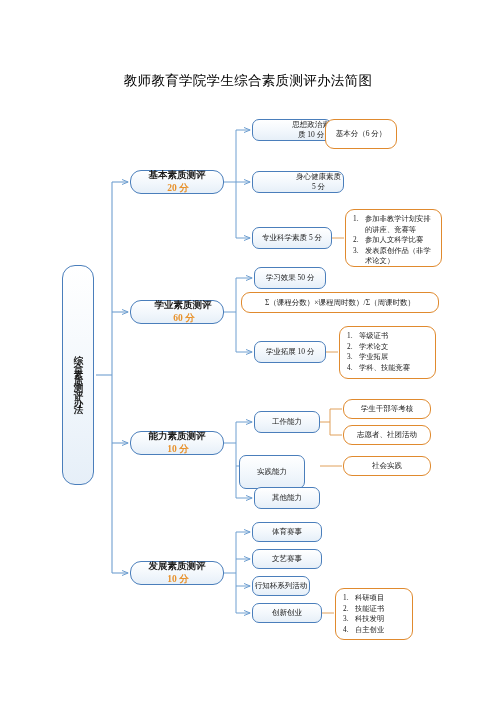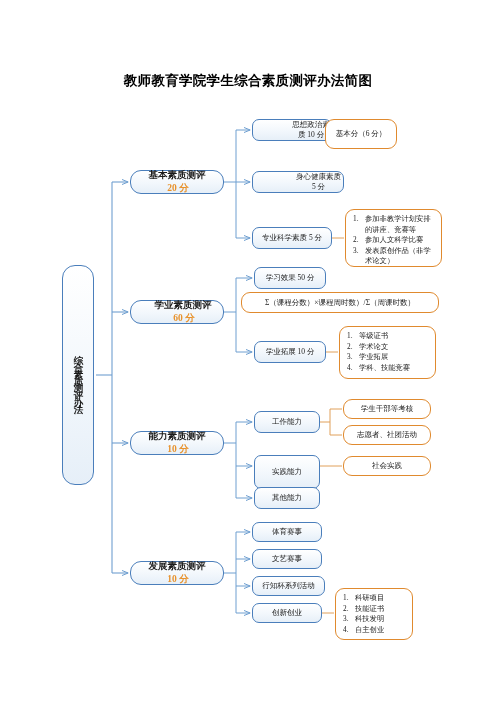--- a/index.html
+++ b/index.html
@@ -11,21 +11,21 @@
     position:relative;
   }
   #stage{position:absolute;left:0;top:0;width:496px;height:702px;}
   #svg-layer{position:absolute;left:0;top:0;width:496px;height:702px;}
 
   .title{
     position:absolute;
     left:0;top:72px;width:496px;
     text-align:center;
     font-family:"DejaVu Sans","Liberation Sans",sans-serif;
-    font-weight:bold;
+    font-weight:normal;
     font-size:13.5px;
     color:#000000;
     letter-spacing:.3px;
   }
 
   .node{
     position:absolute;
     box-sizing:border-box;
     display:flex;
     align-items:center;
@@ -233,21 +233,21 @@
     </div>
     <div class="li">
       <span class="num">4.</span>
       <span class="txt">学科、技能竞赛</span>
     </div>
   </div>
 
   <div class="node blue lvl3" style="left:254px;top:411px;width:66px;height:22px;">
     <span>工作能力</span>
   </div>
-  <div class="node blue lvl3" style="left:254px;top:455px;width:66px;height:34px;">
+  <div class="node blue lvl3" style="left:239px;top:455px;width:66px;height:34px;">
     <span>实践能力</span>
   </div>
   <div class="node blue lvl3" style="left:254px;top:487px;width:66px;height:22px;">
     <span>其他能力</span>
   </div>
 
   <div class="node orange lvl4" style="left:343px;top:399px;width:88px;height:20px;">
     <span>学生干部等考核</span>
   </div>
   <div class="node orange lvl4" style="left:343px;top:425px;width:88px;height:20px;">
@@ -256,21 +256,21 @@
   <div class="node orange lvl4" style="left:343px;top:456px;width:88px;height:20px;">
     <span>社会实践</span>
   </div>
 
   <div class="node blue lvl3" style="left:252px;top:522px;width:70px;height:20px;">
     <span>体育赛事</span>
   </div>
   <div class="node blue lvl3" style="left:252px;top:549px;width:70px;height:20px;">
     <span>文艺赛事</span>
   </div>
-  <div class="node blue lvl3" style="left:252px;top:576px;width:73px;height:20px;">
+  <div class="node blue lvl3" style="left:252px;top:576px;width:58px;height:20px;">
     <span>行知杯系列活动</span>
   </div>
   <div class="node blue lvl3" style="left:252px;top:603px;width:70px;height:20px;">
     <span>创新创业</span>
   </div>
 
   <div class="node orange listbox" style="left:335px;top:588px;width:78px;height:52px;">
     <div class="li">
       <span class="num">1.</span>
       <span class="txt">科研项目</span>

